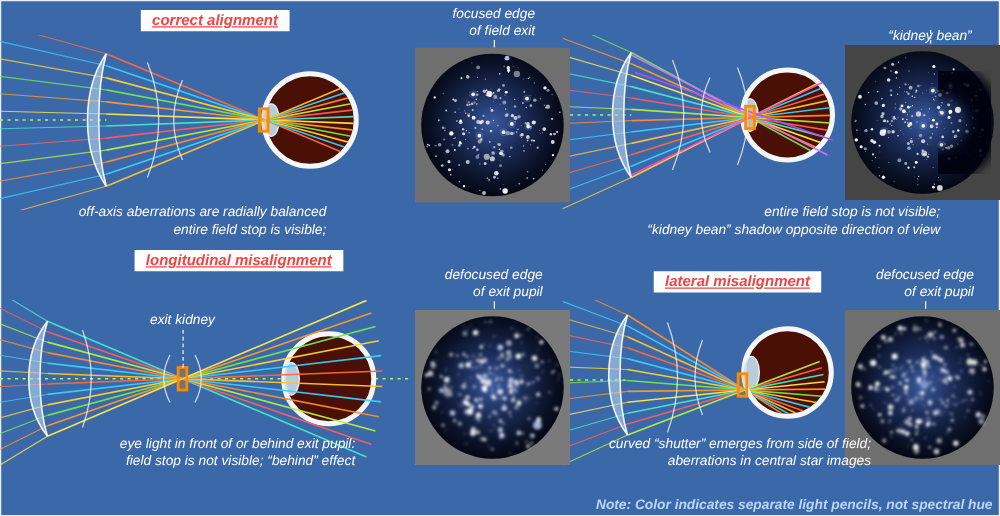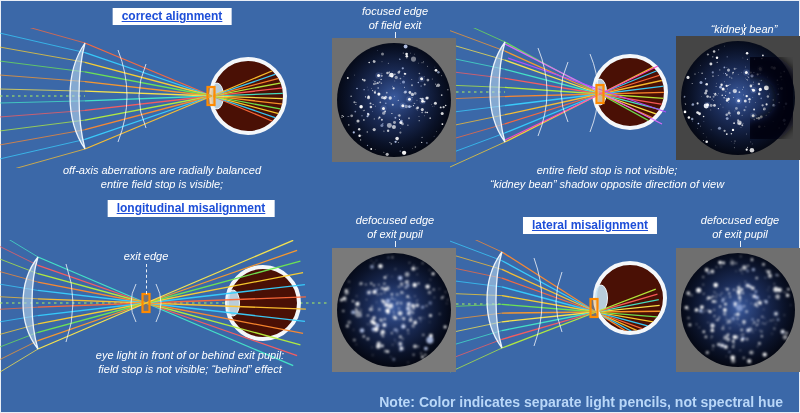--- a/index.html
+++ b/index.html
@@ -4,34 +4,34 @@
 <style>
   html,body{margin:0;padding:0;background:#222;}
   #root{
     position:relative;width:800px;height:413px;overflow:hidden;
     background:#3b68a8;
     box-shadow:inset 0 0 0 1px #e9eef6;
     font-family:"Liberation Sans",sans-serif;
   }
   .title-box{
     position:absolute;transform:translateX(-50%);
-    background:#ffffff;color:#1d4ed8;
-    font-weight:bold;font-size:12px;line-height:15px;
+    background:#ffffff;color:#ef4444;
+    font-style:italic;font-weight:bold;font-size:12px;line-height:15px;
     padding:1px 9px;text-decoration:underline;white-space:nowrap;
   }
   .caption,.img-label{
     position:absolute;transform:translateX(-50%);
     color:#ffffff;font-style:italic;font-size:11px;line-height:13.5px;
-    text-align:center;white-space:nowrap;
+    text-align:right;white-space:nowrap;
   }
   .leader{position:absolute;width:0;border-left:1px dashed rgba(255,255,255,.9);}
   svg.layer{position:absolute;display:block;}
   #note{
-    position:absolute;right:17px;bottom:3px;
-    color:#b9d7f8;font-weight:bold;font-size:14px;white-space:nowrap;
+    position:absolute;right:6px;bottom:3px;
+    color:#b9d7f8;font-style:italic;font-weight:bold;font-size:11px;white-space:nowrap;
   }
 </style>
 </head>
 <body>
 
 <div id="root">
 
   <svg id="diag-correct" class="layer" style="left:0;top:28px" width="330" height="140" viewBox="0 0 330 140">
       <defs>
         <clipPath id="diag-correct-clip">
@@ -1290,31 +1290,35 @@
   </div>
   <div class="leader" style="left:395px;top:241px;height:6px"></div>
 
   <div class="img-label" style="left:740px;top:214px">
     <div>defocused edge</div>
     <div>of exit pupil</div>
   </div>
   <div class="leader" style="left:740px;top:241px;height:6px"></div>
 
   <div class="img-label" style="left:146px;top:250px">
-    <div>exit edge</div>
+    <div>exit kidney</div>
   </div>
   <div class="leader" style="left:146px;top:264px;height:30px"></div>
 
   <div class="caption" style="left:162px;top:164px">
     <div>off-axis aberrations are radially balanced</div>
     <div>entire field stop is visible;</div>
   </div>
-  <div class="caption" style="left:607px;top:164px">
+  <div class="caption" style="left:635px;top:164px">
     <div>entire field stop is not visible;</div>
     <div>“kidney bean” shadow opposite direction of view</div>
   </div>
   <div class="caption" style="left:190px;top:349px">
     <div>eye light in front of or behind exit pupil:</div>
     <div>field stop is not visible; “behind” effect</div>
   </div>
+  <div class="caption" style="left:592px;top:349px">
+    <div>curved “shutter” emerges from side of field;</div>
+    <div>aberrations in central star images</div>
+  </div>
 
   <div id="note">Note: Color indicates separate light pencils, not spectral hue</div>
 </div>
 
 </body></html>

